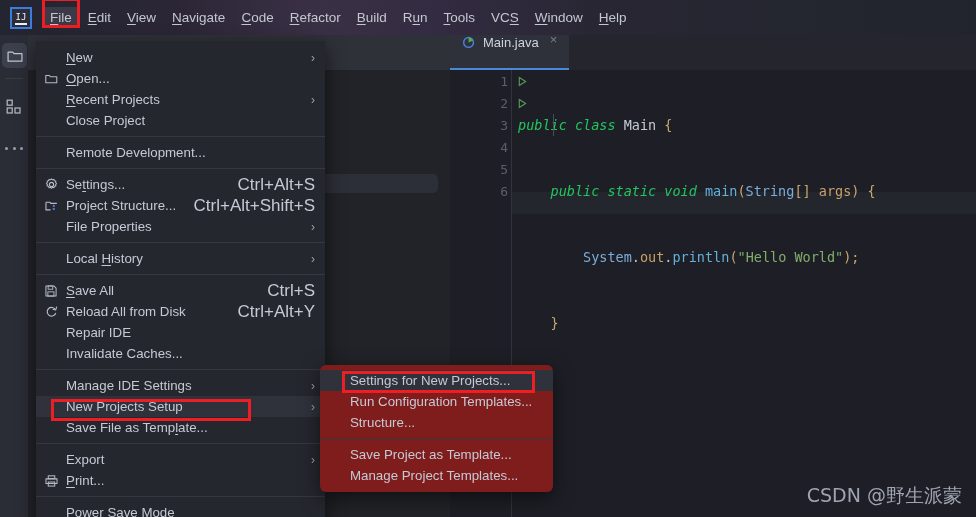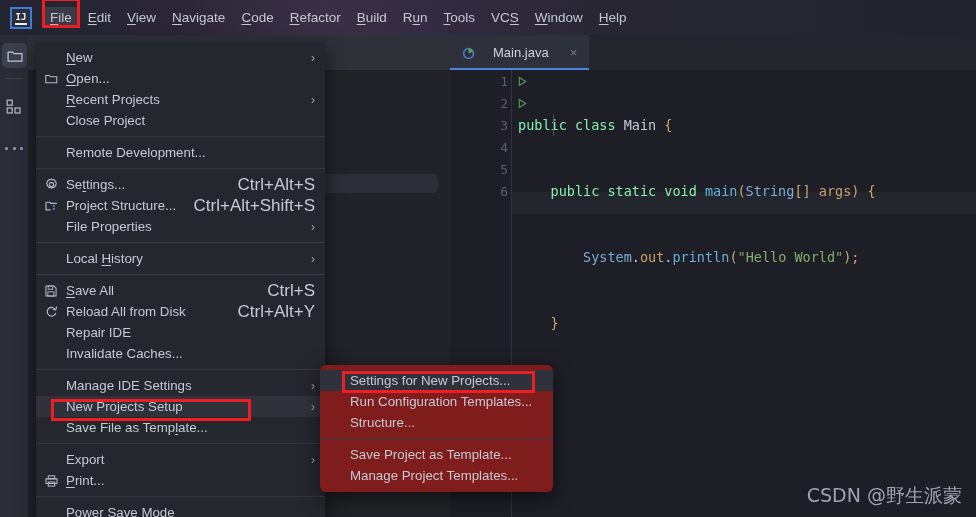--- a/index.html
+++ b/index.html
@@ -34,21 +34,21 @@
     margin-left: 10px;
     border: 2px solid #3b7ddd;
     box-sizing: border-box;
     background: #2b2d38;
     display: flex; align-items: center; justify-content: center;
     position: relative;
   }
   #ij-logo .ij-text {
     font-family: "DejaVu Sans Mono", monospace;
     font-size: 9px;
-    font-weight: bold;
+    font-weight: normal;
     color: #eceff4;
     letter-spacing: 0px;
     line-height: 9px;
   }
   #ij-logo .ij-bar {
     position: absolute;
     bottom: 2px; left: 3px;
     width: 12px; height: 2px;
     background: #eceff4;
   }
@@ -161,22 +161,22 @@
     width: 526px; height: 35px;
     background: #25262d;
   }
   #tab-main {
     position: absolute;
     left: 0; top: 0;
     height: 35px;
     padding: 0 12px 0 12px;
     background: #2e303a;
     display: flex;
-    align-items: center;
-    gap: 17px;
+    align-items: flex-start;
+    gap: 7px;
     box-sizing: border-box;
   }
   #tab-main::after {
     content: "";
     position: absolute;
     left: 0; bottom: 0;
     width: 100%; height: 2px;
     background: #4a88da;
   }
   #tab-label { color: #cfd3dd; font-size: 13px; }
@@ -223,21 +223,21 @@
     left: 62px; top: 35px;
     width: 464px; height: 447px;
     font-family: "DejaVu Sans Mono", "Liberation Mono", monospace;
     font-size: 13.5px;
     line-height: 22px;
     white-space: pre;
     padding-left: 6px;
     box-sizing: border-box;
   }
   #code .ln { display: block; height: 22px; }
-  .kw { color: #86efac; }
+  .kw { color: #22c55e; font-style: italic; }
   .cls { color: #c5cad3; }
   .type { color: #7badd9; }
   .str { color: #83ad6b; }
   .meth { color: #63b0d8; }
   .fld { color: #c9a06a; }
   .brace { color: #c8a76d; }
   #code-indent-guide {
     position: absolute;
     left: 103px; top: 79px;
     width: 1px; height: 22px;

